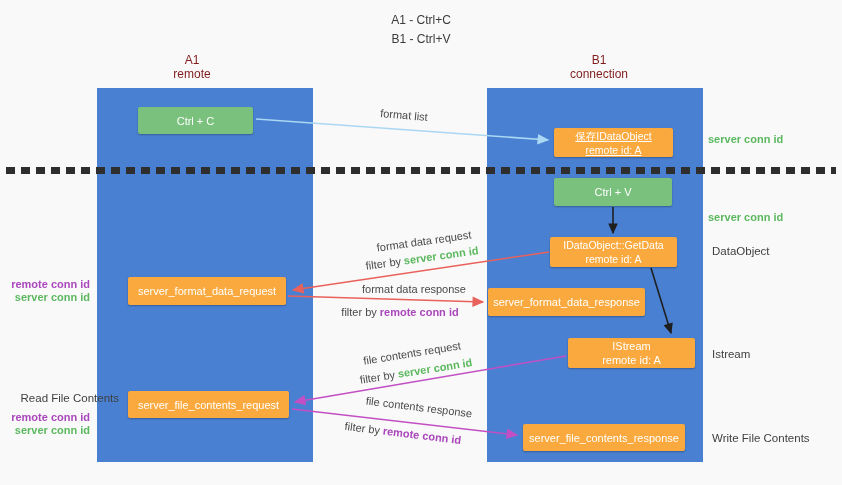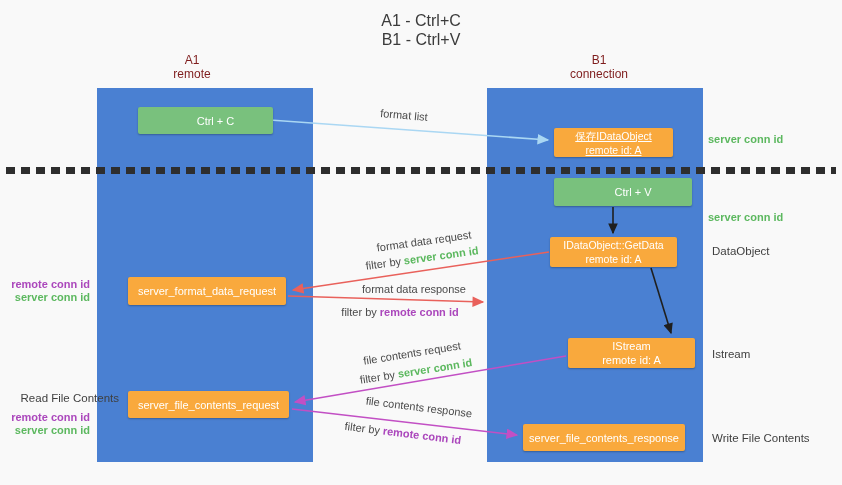--- a/index.html
+++ b/index.html
@@ -1,29 +1,29 @@
 <!DOCTYPE html>
 <html><head>
 <meta charset="utf-8">
 <style>
   html,body{margin:0;padding:0;background:#f9f9f9;width:842px;height:485px;overflow:hidden;
     font-family:"Liberation Sans","DejaVu Sans",sans-serif;}
   .canvas{position:relative;width:842px;height:485px;}
-  .title{position:absolute;left:0;right:0;top:11px;text-align:center;font-size:16px;line-height:19px;color:#3b3b3b;}
+  .title{position:absolute;left:0;right:0;top:11px;text-align:center;font-size:12px;line-height:19px;color:#3b3b3b;}
   .col-header{position:absolute;text-align:center;font-size:12px;line-height:14px;color:#7f1d1d;}
   .col-header.a1{left:122px;top:53px;width:140px;}
   .col-header.b1{left:529px;top:53px;width:140px;}
   .column{position:absolute;top:88px;height:374px;background:#4a80d2;}
   .column.a1{left:97px;width:216px;}
   .column.b1{left:487px;width:216px;}
   .dashline{position:absolute;left:6px;top:167px;width:830px;height:7px;
     background:repeating-linear-gradient(to right,#2e2e2e 0 9px,transparent 9px 15px);}
   .node{position:absolute;color:#fff;text-align:center;border-radius:2px;
     box-shadow:0 1px 2px rgba(0,0,0,.28);display:flex;flex-direction:column;justify-content:center;}
-  .node.green{background:#79c17d;font-size:11px;padding-left:20px;}
+  .node.green{background:#79c17d;font-size:11px;}
   .node.orange{background:#f9a93d;font-size:11px;line-height:14px;}
   .ctrl-c{left:138px;top:107px;width:115px;height:27px;}
   .ctrl-v{left:554px;top:178px;width:118px;height:28px;}
   .save-obj{left:554px;top:128px;width:119px;height:29px;font-size:10.5px !important;text-decoration:underline;}
   .getdata{left:550px;top:237px;width:127px;height:30px;font-size:10.5px !important;}
   .istream{left:568px;top:338px;width:127px;height:30px;}
   .req1{left:128px;top:277px;width:158px;height:28px;}
   .resp1{left:488px;top:288px;width:157px;height:28px;}
   .req2{left:128px;top:391px;width:161px;height:27px;}
   .resp2{left:523px;top:424px;width:162px;height:27px;}
@@ -99,20 +99,21 @@
     <div>IDataObject::GetData</div>
     <div>remote id: A</div>
   </div>
 
   <div class="node orange istream">
     <div>IStream</div>
     <div>remote id: A</div>
   </div>
 
   <div class="node orange req1">server_format_data_request</div>
+  <div class="node orange resp1">server_format_data_response</div>
   <div class="node orange req2">server_file_contents_request</div>
   <div class="node orange resp2">server_file_contents_response</div>
 
   <div class="flow-label center" style="left:404px;top:115px;transform:translate(-50%,-50%) rotate(5deg);">format list</div>
 
   <div class="flow-label center" style="left:424px;top:241px;transform:translate(-50%,-50%) rotate(-8deg);">format data request</div>
   <div class="flow-label center" style="left:422px;top:258px;transform:translate(-50%,-50%) rotate(-8deg);">
     <span>filter by</span><span class="key-green">server conn id</span>
   </div>
 

